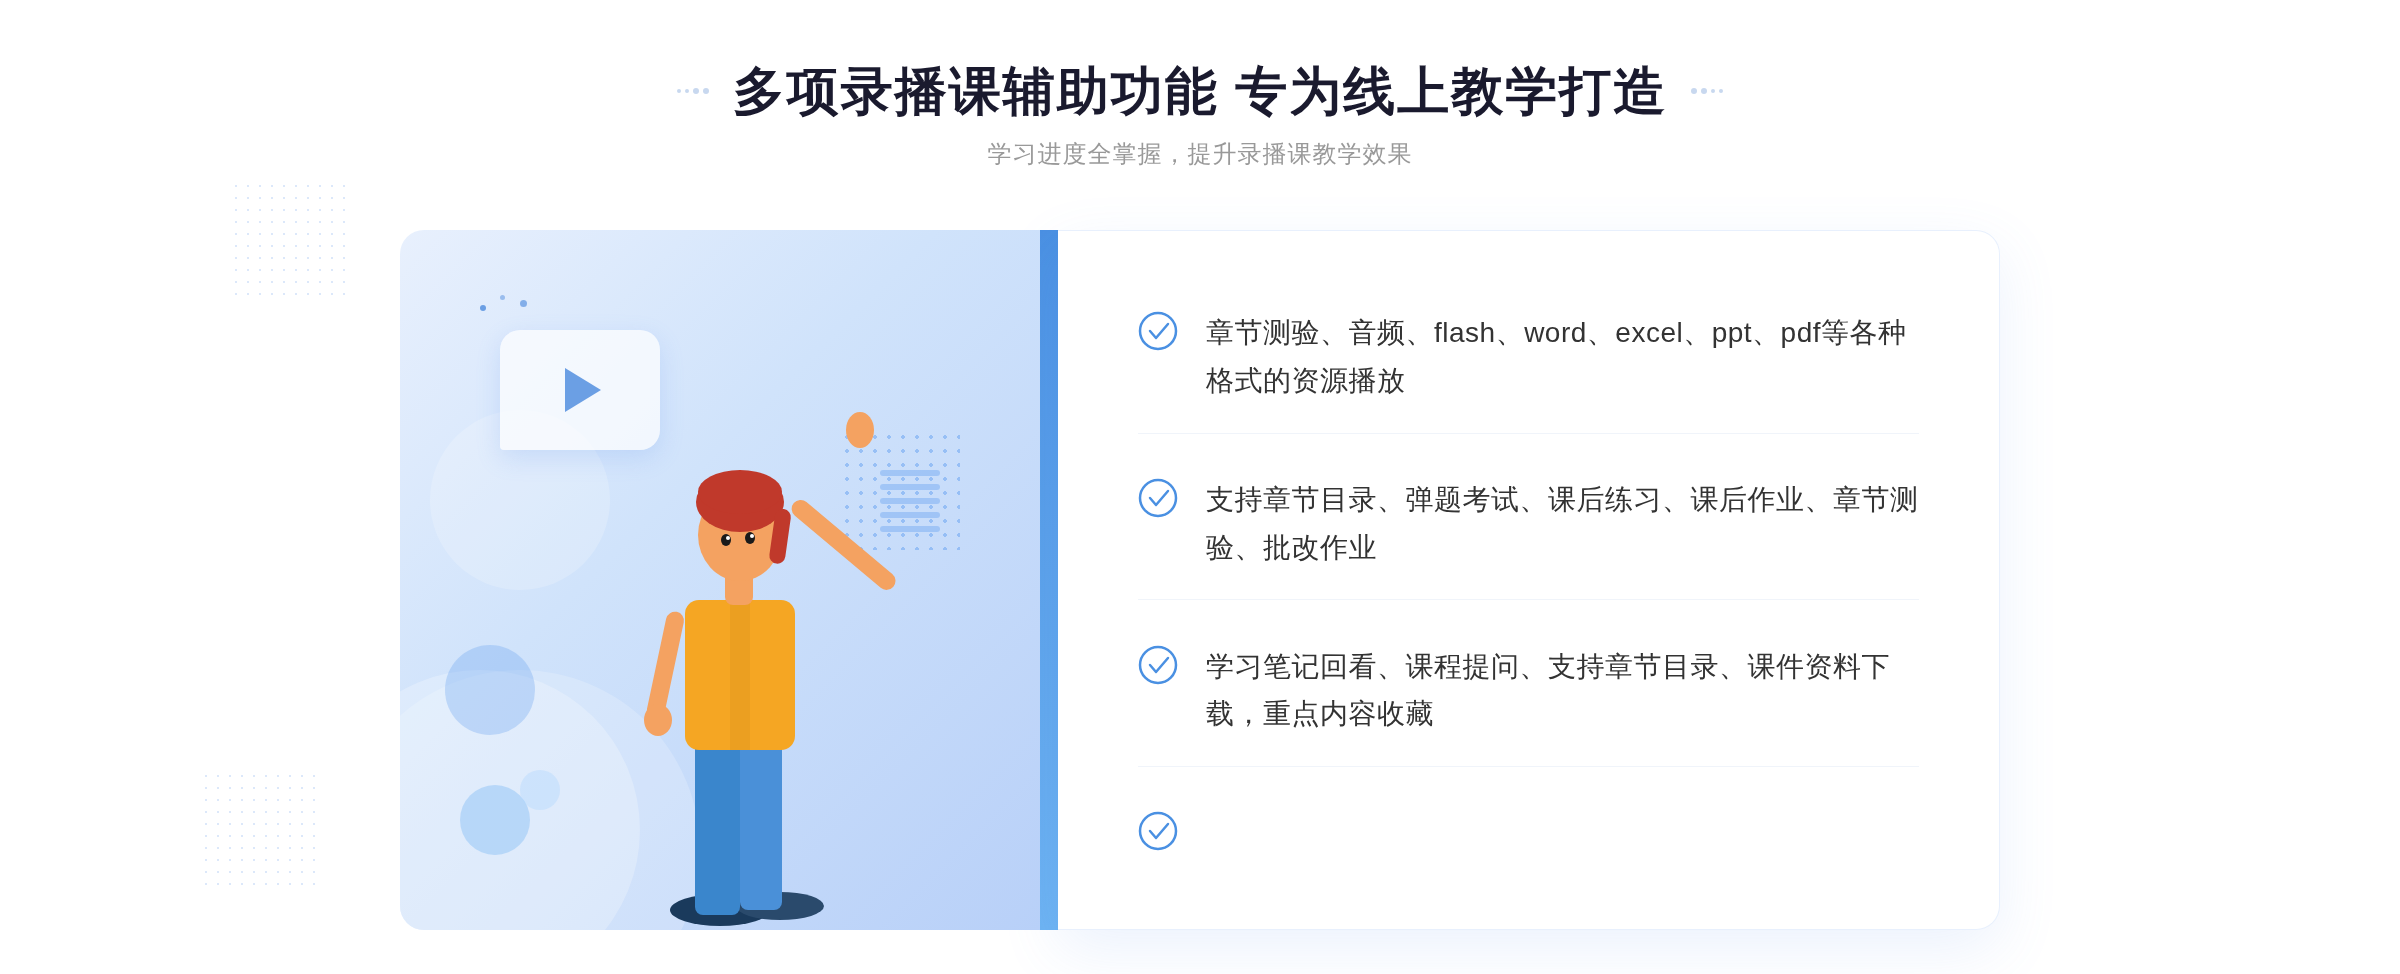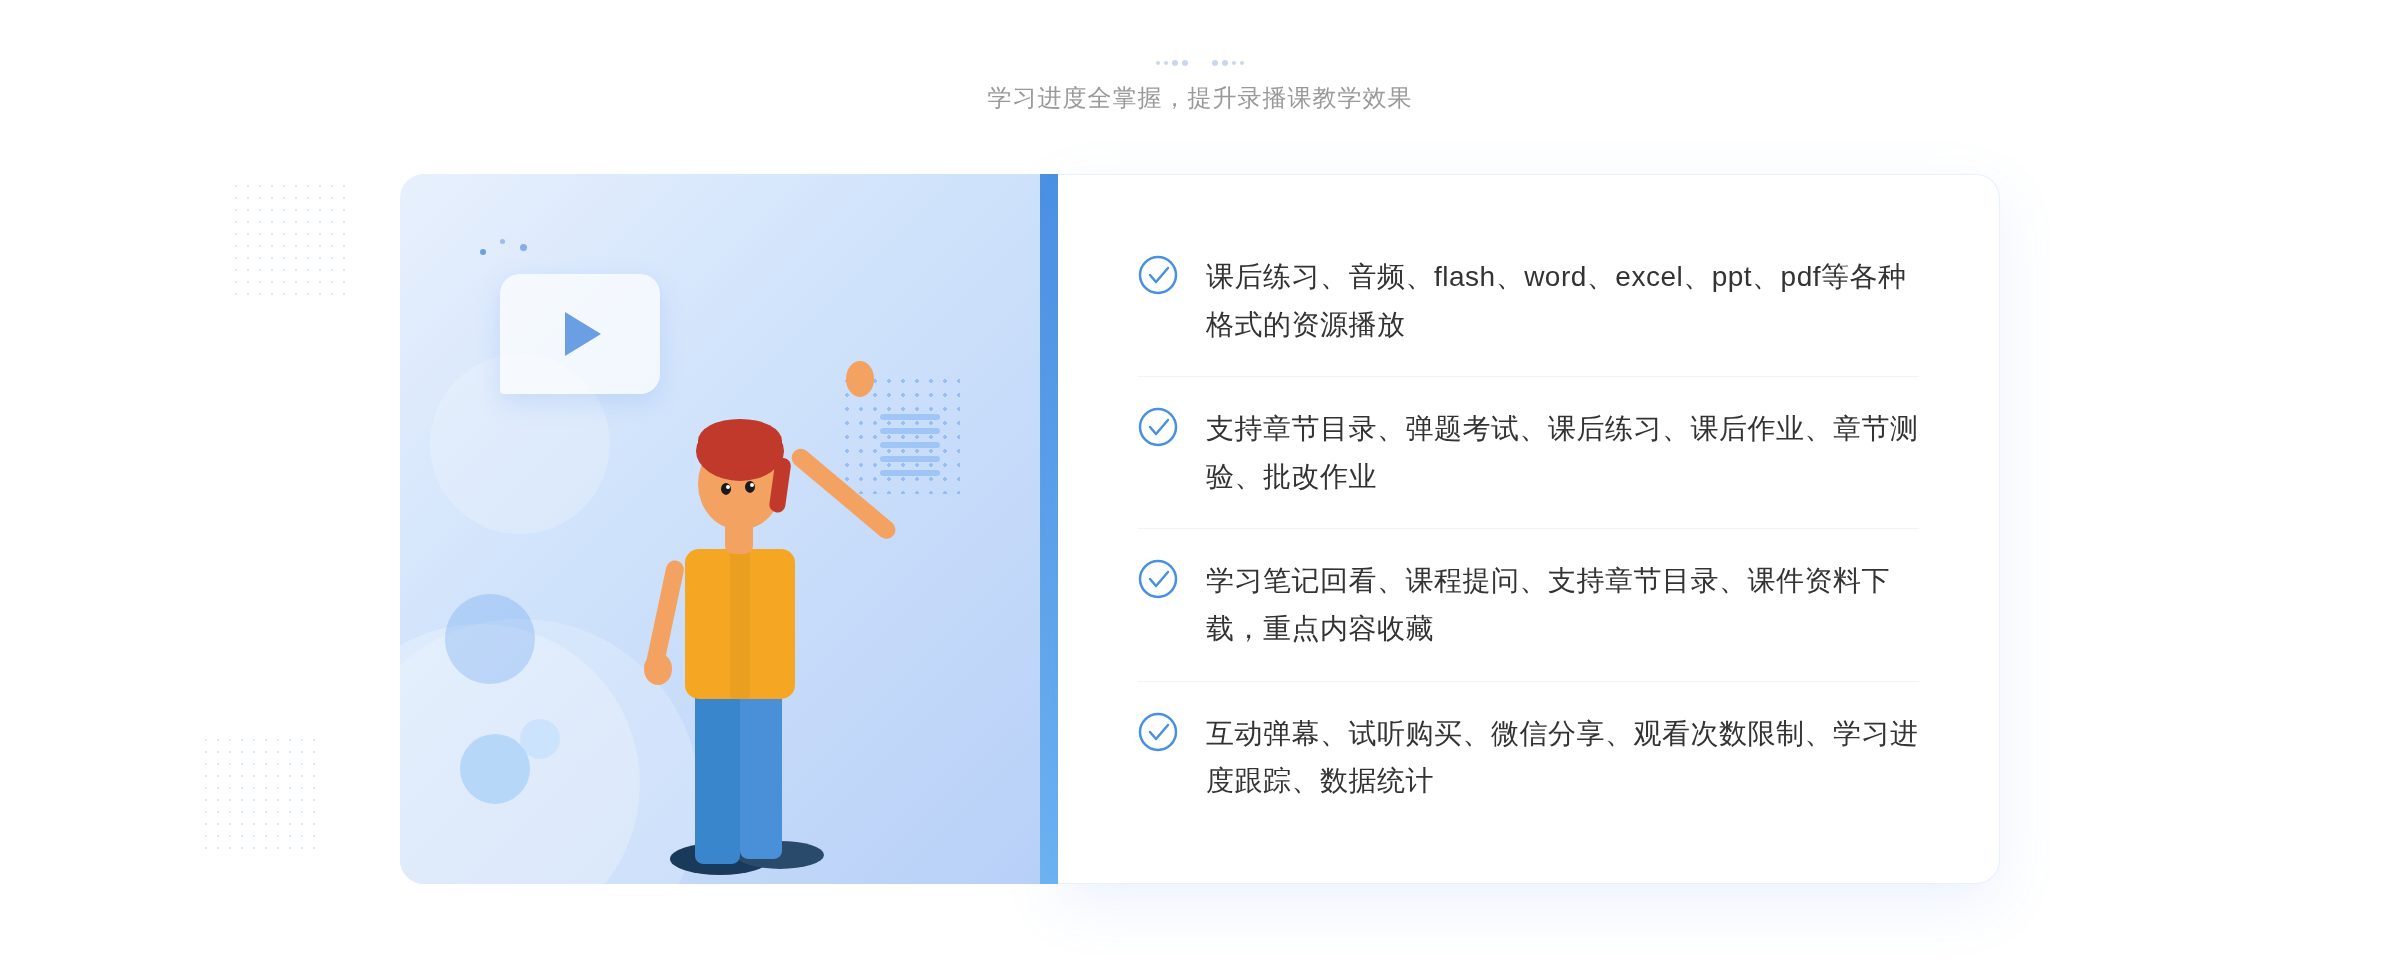--- a/index.html
+++ b/index.html
@@ -275,20 +275,21 @@
   <div class="dots-pattern dots-bottom-left"></div>
 
   <div class="header-section">
     <div class="header-decoration">
       <div class="deco-dots">
         <div class="deco-dot-small"></div>
         <div class="deco-dot-small"></div>
         <div class="deco-dot"></div>
         <div class="deco-dot"></div>
       </div>
+      <h1 class="main-title">多项录播课辅助功能 专为线上教学打造</h1>
       <div class="deco-dots">
         <div class="deco-dot"></div>
         <div class="deco-dot"></div>
         <div class="deco-dot-small"></div>
         <div class="deco-dot-small"></div>
       </div>
     </div>
     <p class="subtitle">学习进度全掌握，提升录播课教学效果</p>
   </div>
 
@@ -375,21 +376,21 @@
 
     <div class="right-panel">
 
       <div class="feature-item">
         <div class="check-icon">
           <svg viewBox="0 0 40 40" fill="none" xmlns="http://www.w3.org/2000/svg">
             <circle cx="20" cy="20" r="18" stroke="#4a90e2" stroke-width="2.5" fill="none"></circle>
             <polyline points="12,20 18,27 30,13" stroke="#4a90e2" stroke-width="2.5" stroke-linecap="round" stroke-linejoin="round" fill="none"></polyline>
           </svg>
         </div>
-        <span class="feature-text">课后练习、音频、flash、word、excel、ppt、pdf等各种格式的资源播放</span>
+        <span class="feature-text">章节测验、音频、flash、word、excel、ppt、pdf等各种格式的资源播放</span>
       </div>
 
       <div class="feature-item">
         <div class="check-icon">
           <svg viewBox="0 0 40 40" fill="none" xmlns="http://www.w3.org/2000/svg">
             <circle cx="20" cy="20" r="18" stroke="#4a90e2" stroke-width="2.5" fill="none"></circle>
             <polyline points="12,20 18,27 30,13" stroke="#4a90e2" stroke-width="2.5" stroke-linecap="round" stroke-linejoin="round" fill="none"></polyline>
           </svg>
         </div>
         <span class="feature-text">支持章节目录、弹题考试、课后练习、课后作业、章节测验、批改作业</span>
@@ -405,19 +406,18 @@
         <span class="feature-text">学习笔记回看、课程提问、支持章节目录、课件资料下载，重点内容收藏</span>
       </div>
 
       <div class="feature-item">
         <div class="check-icon">
           <svg viewBox="0 0 40 40" fill="none" xmlns="http://www.w3.org/2000/svg">
             <circle cx="20" cy="20" r="18" stroke="#4a90e2" stroke-width="2.5" fill="none"></circle>
             <polyline points="12,20 18,27 30,13" stroke="#4a90e2" stroke-width="2.5" stroke-linecap="round" stroke-linejoin="round" fill="none"></polyline>
           </svg>
         </div>
-        <span class="feature-text">互动弹幕、试听购买、微信分享、观看次数限制、学习进度跟踪、数据统计</span>
       </div>
 
     </div>
   </div>
 
 </div>
 
 </body></html>

